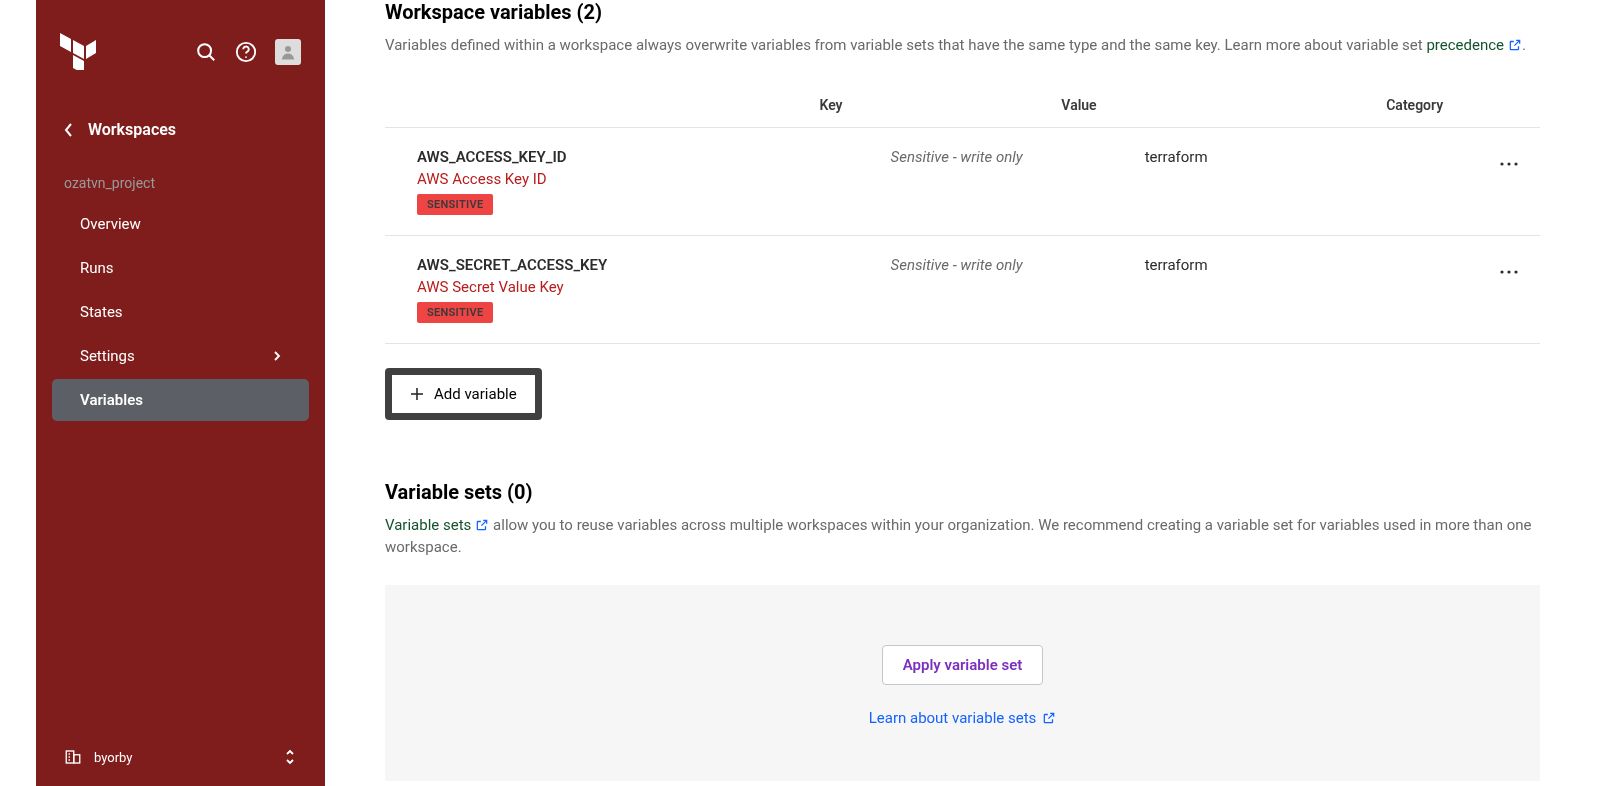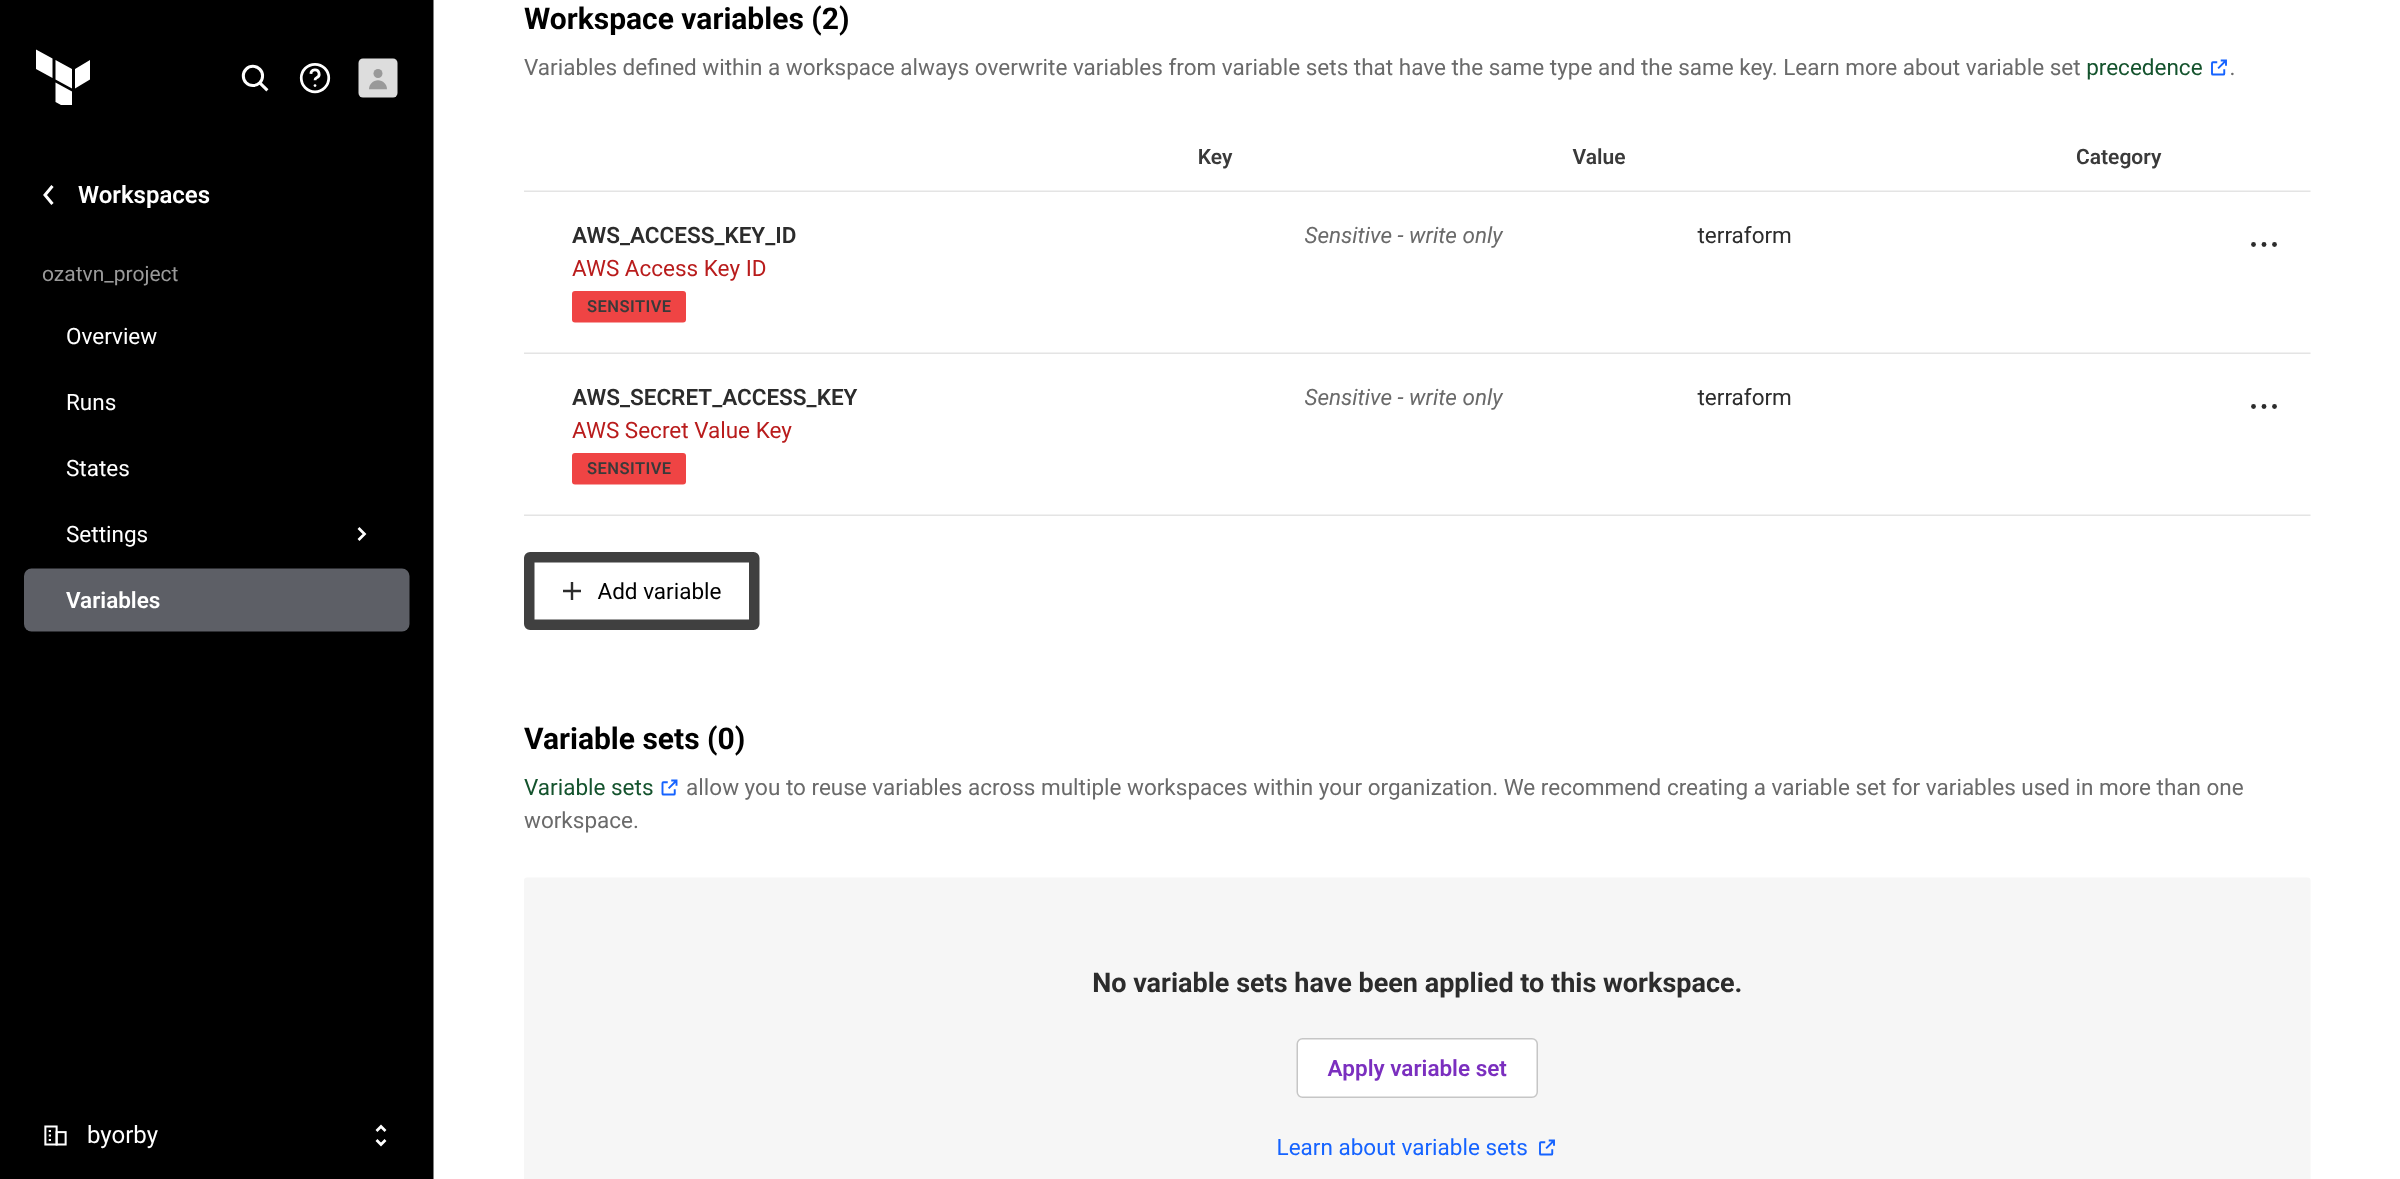--- a/index.html
+++ b/index.html
@@ -1,36 +1,36 @@
 <!DOCTYPE html>
 <html><head>
 <meta charset="utf-8">
 <style>
 * { margin:0; padding:0; box-sizing:border-box; font-family:-apple-system,BlinkMacSystemFont,"Segoe UI",Roboto,sans-serif; }
 body { display:flex; width:1600px; height:786px; background:#fff; overflow:hidden; }
 
 
-.sidebar { width:289px; height:100%; background:#000000; color:#fff; display:flex; flex-direction:column; }
+.sidebar { width:289px; height:100%; background:#7f1d1d; color:#fff; display:flex; flex-direction:column;margin-left:36px; }
 .sb-top { display:flex; align-items:center; justify-content:space-between; padding:30px 24px 24px 24px; }
 .logo svg { width:36px; height:40px; }
 .sb-top-icons { display:flex; align-items:center; gap:18px; }
 .icon-btn { background:none; border:none; cursor:pointer; color:#fff; display:flex; align-items:center; justify-content:center; }
 .avatar { width:26px; height:26px; background:#ddd; border-radius:3px; display:flex; align-items:center; justify-content:center; }
 .avatar svg { width:18px; height:18px; fill:#999; }
 
 .sb-section { padding:8px 0; }
 .sb-back { display:flex; align-items:center; gap:14px; padding:14px 28px; font-weight:600; font-size:16px; cursor:pointer; }
 .sb-back svg { width:10px; height:16px; }
 .sb-project { color:#9a9a9a; font-size:14px; padding:14px 28px 10px 28px; }
 .sb-item { padding:12px 28px; font-size:15px; color:#fff; cursor:pointer; display:flex; align-items:center; justify-content:space-between; border-radius:5px; margin:2px 16px; }
 .sb-item.active { background:#5d5f66; font-weight:600; }
 .sb-item .chev { width:8px; height:12px; }
 
 .sb-bottom { margin-top:auto; padding:20px 28px; display:flex; align-items:center; justify-content:space-between; cursor:pointer; }
-.sb-bottom-left { display:flex; align-items:center; gap:12px; font-size:16px; }
+.sb-bottom-left { display:flex; align-items:center; gap:12px; font-size:13px; }
 .sb-bottom svg.org { width:18px; height:18px; }
 .sb-bottom .sort { width:14px; height:18px; }
 
 
 .main { flex:1; padding:0 60px 40px 60px; overflow-y:auto; color:#2c2c2c; }
 h2.sect { font-size:20px; font-weight:700; margin-bottom:10px; color:#000; }
 .desc { font-size:15px; color:#6a6a6a; margin-bottom:26px; line-height:1.5; }
 .desc a { color:#14532d; text-decoration:none; }
 .desc .ext { display:inline-flex; align-items:center; gap:4px; }
 .desc .ext svg { width:14px; height:14px; stroke:#1563ff; }
@@ -202,21 +202,20 @@
     <p class="desc">
       <a href="#" class="ext">
           <span>Variable sets</span>
           <svg viewBox="0 0 24 24" fill="none" stroke-width="2.2">
             <path d="M14 4h6v6M20 4l-9 9M18 14v5a1 1 0 0 1-1 1H5a1 1 0 0 1-1-1V7a1 1 0 0 1 1-1h5"></path>
           </svg>
         </a><span> allow you to reuse variables across multiple workspaces within your organization. We recommend creating a variable set for variables used in more than one workspace.</span>
     </p>
 
     <div class="empty-box">
-      <div class="empty-title">No variable sets have been applied to this workspace.</div>
       <button class="apply-btn">Apply variable set</button>
       <div>
         <a href="#" class="learn-link">
           <span>Learn about variable sets</span>
           <svg viewBox="0 0 24 24" fill="none" stroke-width="2.2">
               <path d="M14 4h6v6M20 4l-9 9M18 14v5a1 1 0 0 1-1 1H5a1 1 0 0 1-1-1V7a1 1 0 0 1 1-1h5"></path>
             </svg>
         </a>
       </div>
     </div>

